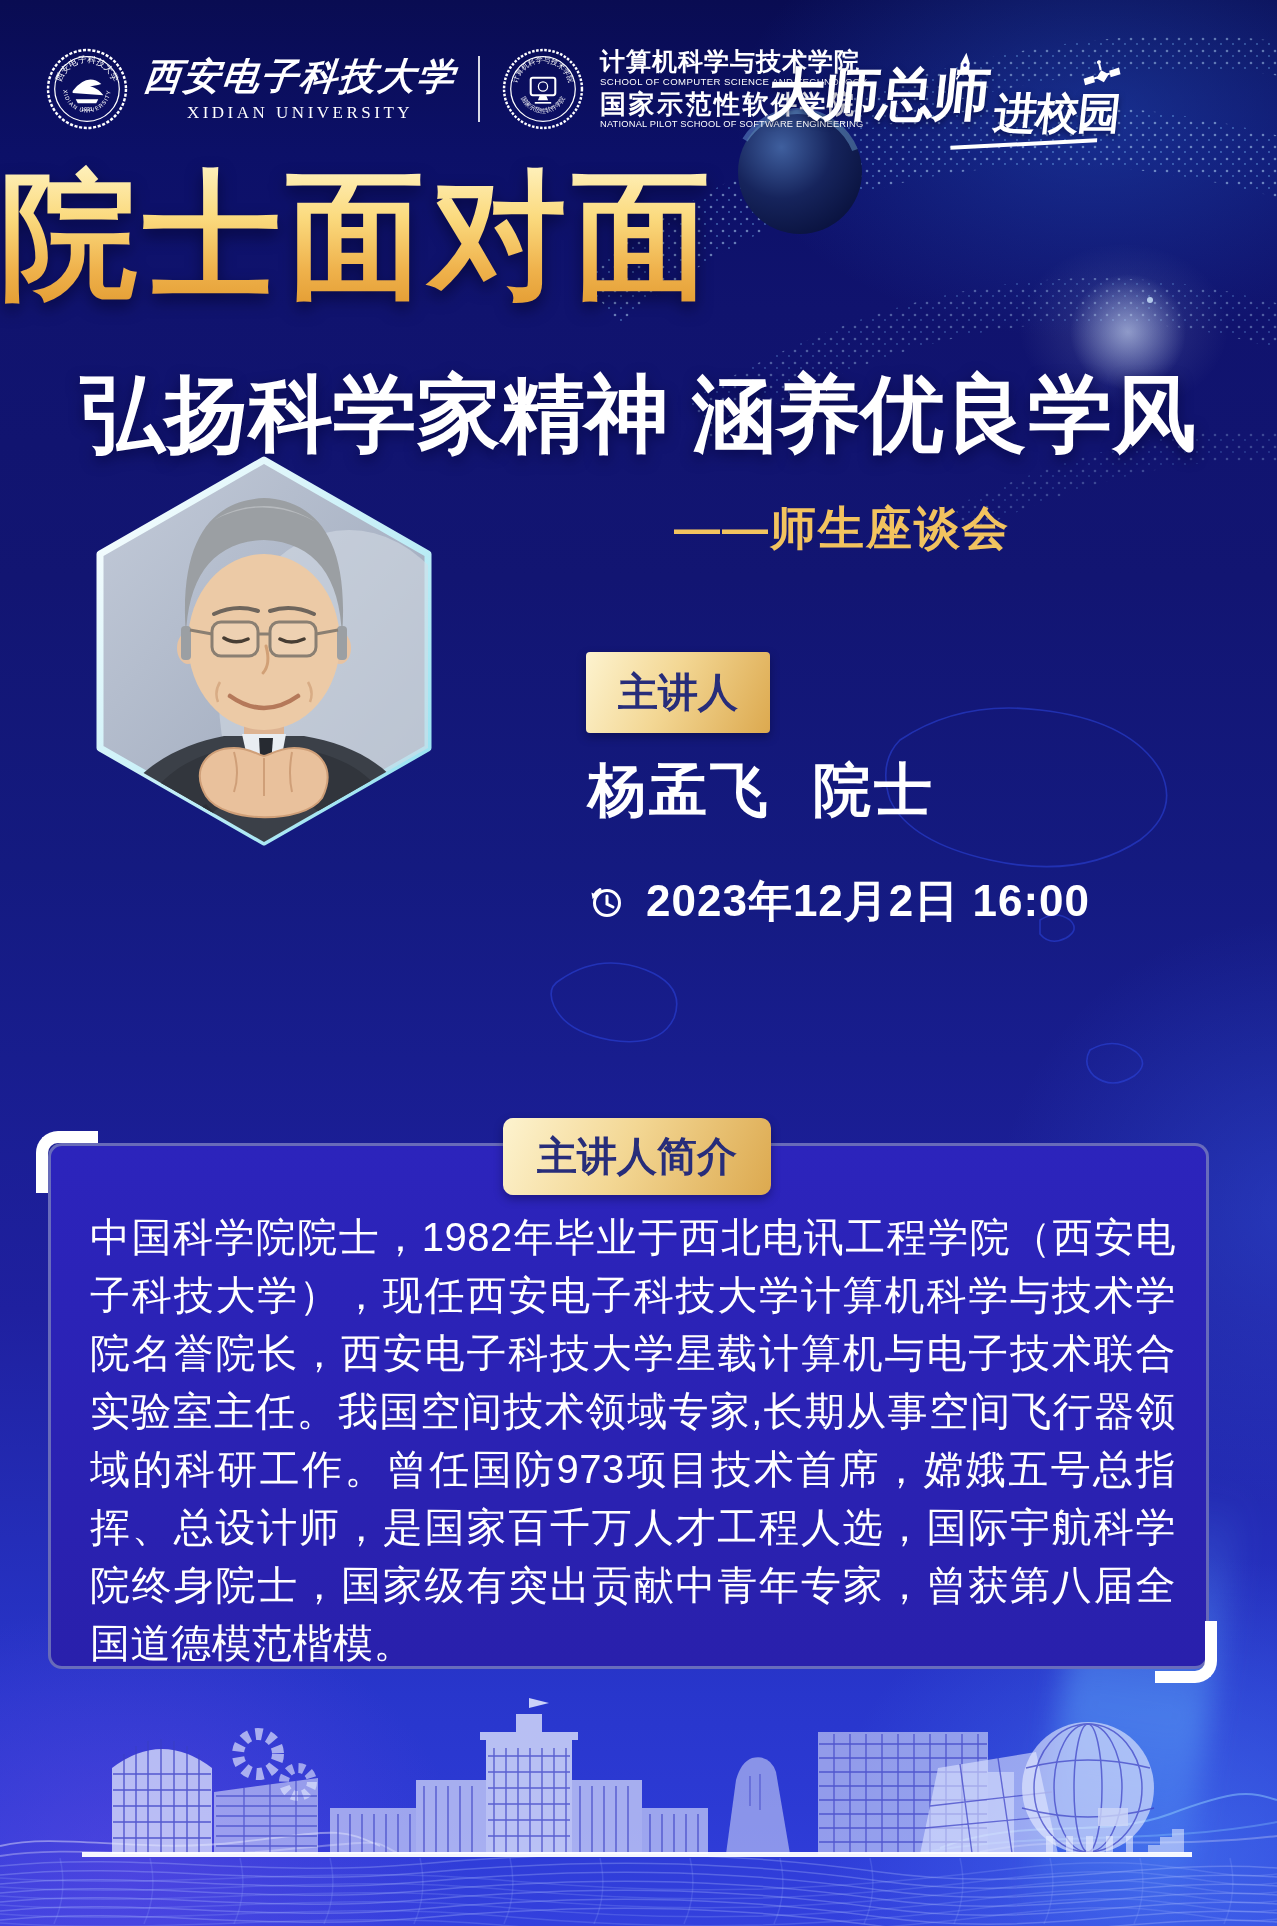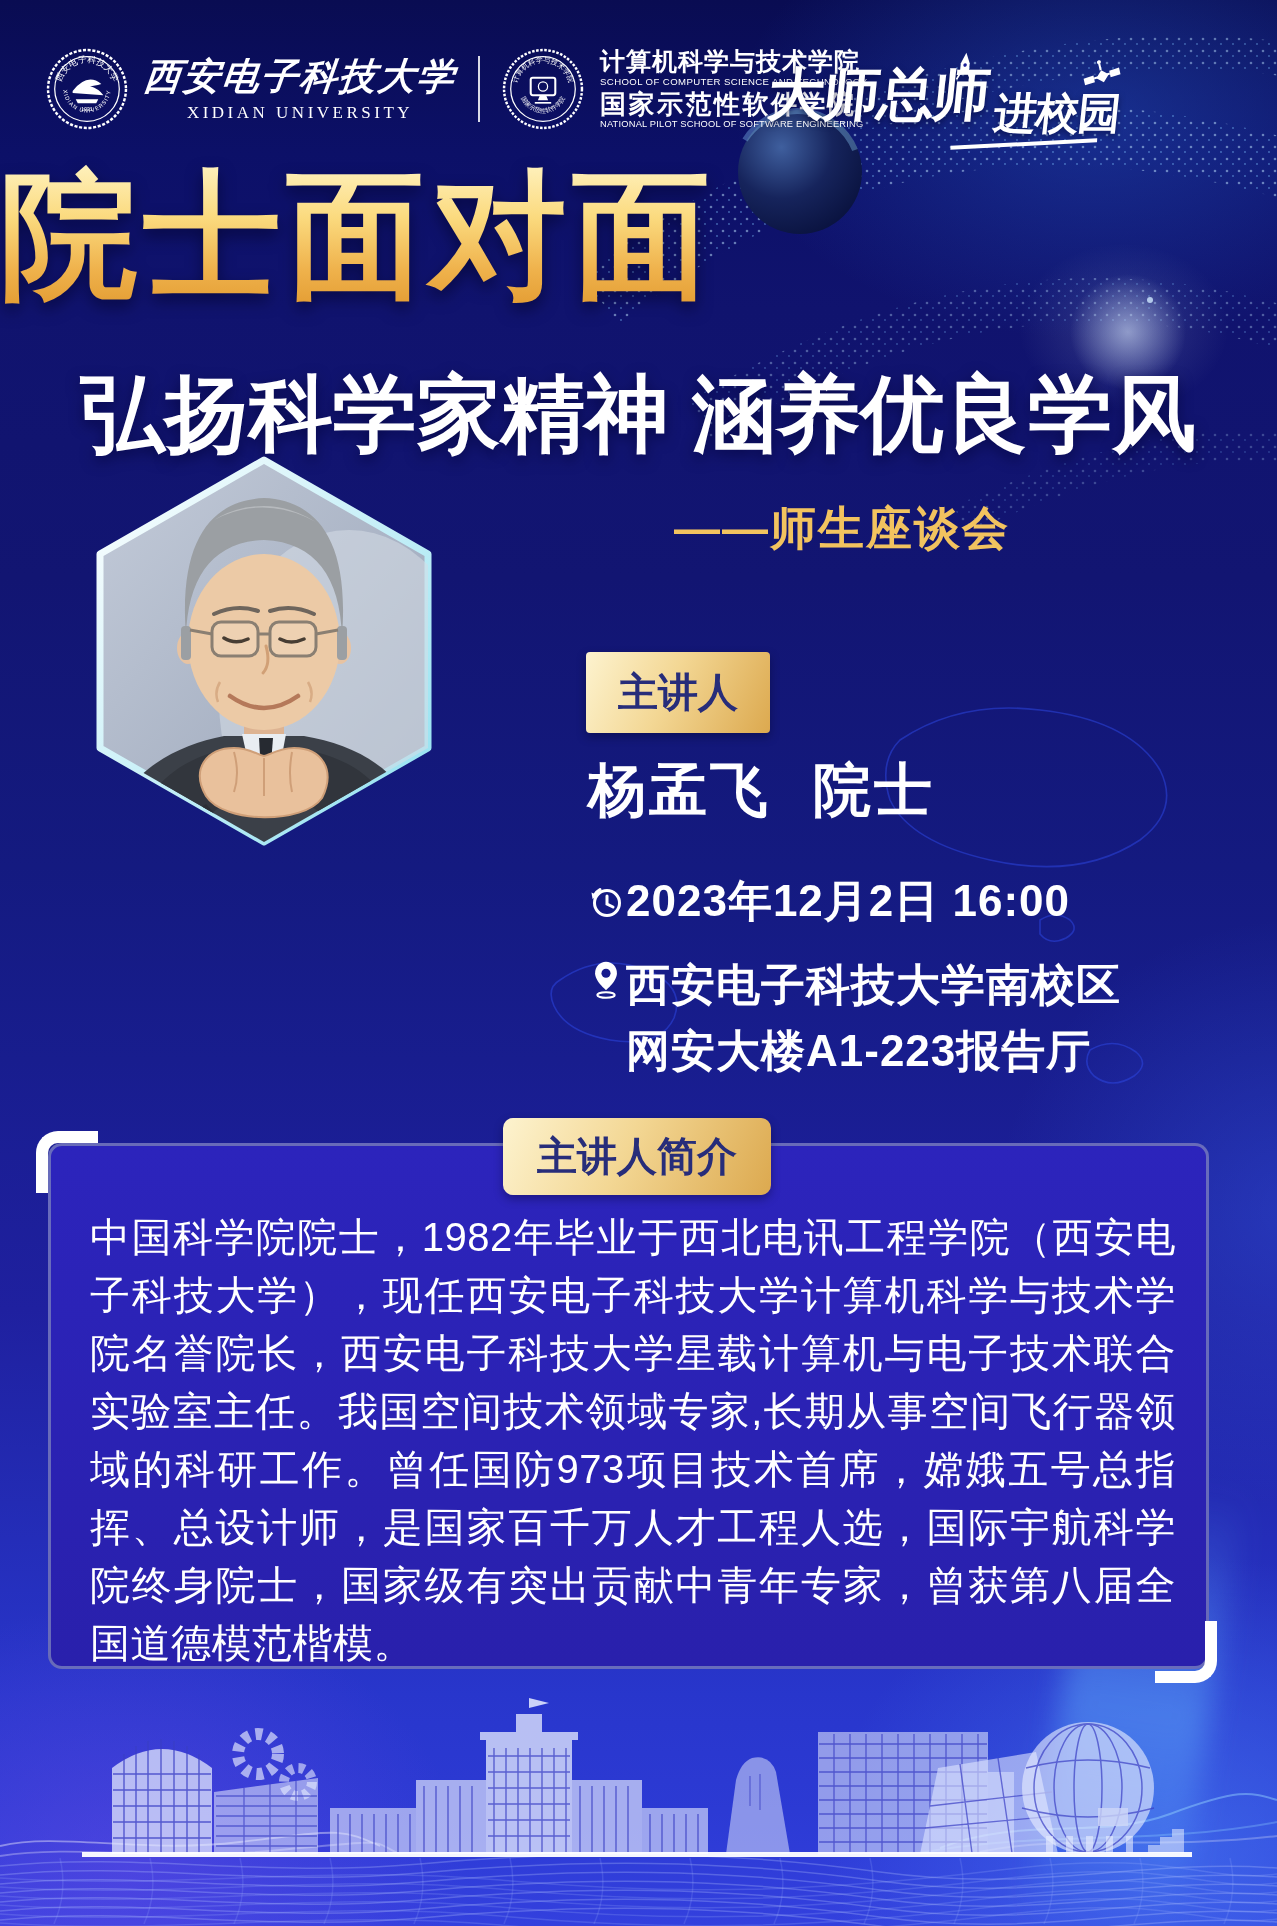--- a/index.html
+++ b/index.html
@@ -58,21 +58,21 @@
     font-size:46px;font-weight:700;color:#f2c35f;letter-spacing:2px;}
 
   
   .hex-photo{position:absolute;left:62px;top:450px;z-index:2;}
   .gold-badge{display:inline-block;background:linear-gradient(115deg,#fdf3cf 0%,#f3d794 45%,#dca94f 100%);
     color:#272d7a;font-weight:900;border-radius:4px;box-shadow:0 4px 10px rgba(0,0,30,.35);}
   .speaker-badge{position:absolute;left:586px;top:652px;font-size:40px;padding:13px 32px;z-index:2;}
   .speaker-name{position:absolute;left:588px;top:752px;z-index:2;font-size:58px;font-weight:900;
     letter-spacing:3px;}
   .speaker-name .rank{margin-left:42px;}
-  .info-row{position:absolute;z-index:2;display:flex;align-items:flex-start;
+  .info-row{position:absolute;z-index:2;display:flex;align-items:flex-start;gap:20px;
     font-size:44px;font-weight:600;letter-spacing:1px;justify-content:center;}
   .info-time{left:586px;top:872px;align-items:center;}
   .info-loc{left:586px;top:952px;}
   .info-loc .loc-lines{line-height:66px;}
   .icon40{width:40px;height:40px;flex:none;}
   .icon-pin{margin-top:8px;}
 
   
   .bio-box{position:absolute;left:48px;top:1143px;width:1155px;height:520px;z-index:1;
     background:linear-gradient(180deg,#2c24bc,#2920ac);
@@ -267,31 +267,20 @@
   <div class="info-row info-time">
     <svg class="icon40" viewBox="0 0 40 40">
       <circle cx="21" cy="21" r="12.5" stroke="#fff" stroke-width="3" fill="none"></circle>
       <path d="M21,14 V22 L27,25" stroke="#fff" stroke-width="3" fill="none" stroke-linecap="round"></path>
       <path d="M8.5,13 A14.5,14.5 0 0 1 14,7.5" stroke="#fff" stroke-width="3" fill="none" stroke-linecap="round"></path>
       <polygon points="6.5,17 11.5,13.5 5.5,10.5" fill="#fff"></polygon>
     </svg>
     <span>2023年12月2日 16:00</span>
   </div>
 
-  <div class="info-row info-loc">
-    <svg class="icon40 icon-pin" viewBox="0 0 40 44">
-      <path d="M20,2 C13,2 8,7.5 8,14.5 C8,23.5 20,33 20,33 S32,23.5 32,14.5 C32,7.5 27,2 20,2 Z" fill="#fff"></path>
-      <circle cx="20" cy="14.5" r="5" fill="#171b8e"></circle>
-      <ellipse cx="20" cy="38.5" rx="9.5" ry="3" stroke="#fff" stroke-width="2.4" fill="none"></ellipse>
-    </svg>
-    <div class="loc-lines">
-      <div>西安电子科技大学南校区</div>
-      <div>网安大楼A1-223报告厅</div>
-    </div>
-  </div>
 
   <div class="bio-box"></div>
   <div class="corner corner-tl"></div>
   <div class="corner corner-br"></div>
   <div class="gold-badge bio-badge">主讲人简介</div>
   <p class="bio-text">中国科学院院士，1982年毕业于西北电讯工程学院（西安电子科技大学），现任西安电子科技大学计算机科学与技术学院名誉院长，西安电子科技大学星载计算机与电子技术联合实验室主任。我国空间技术领域专家,长期从事空间飞行器领域的科研工作。曾任国防973项目技术首席，嫦娥五号总指挥、总设计师，是国家百千万人才工程人选，国际宇航科学院终身院士，国家级有突出贡献中青年专家，曾获第八届全国道德模范楷模。</p>
 
   <div class="beam"></div>
 
   <svg class="skyline" width="1277" height="230" viewBox="0 0 1277 230">

